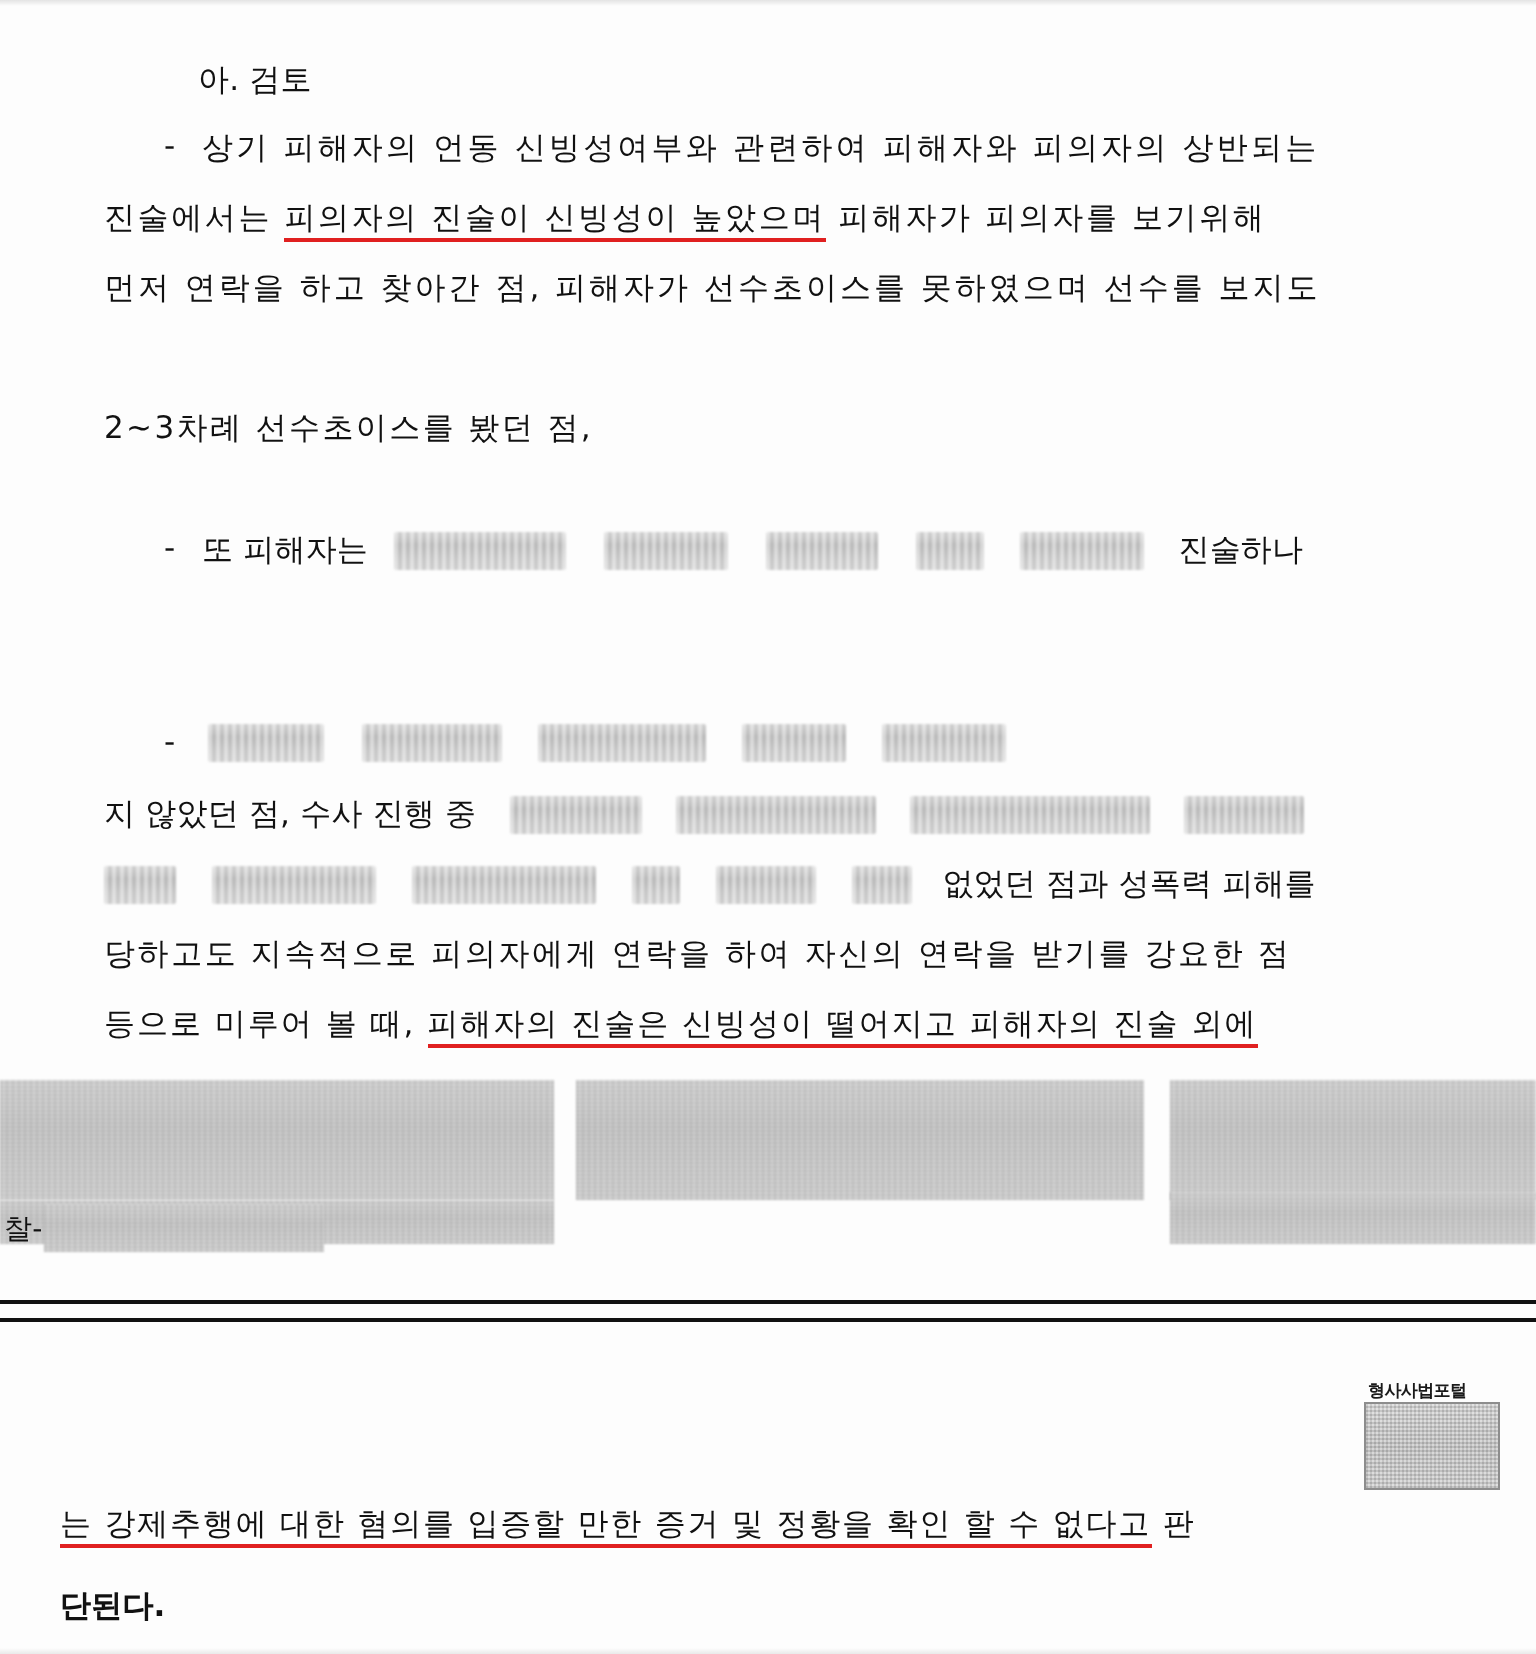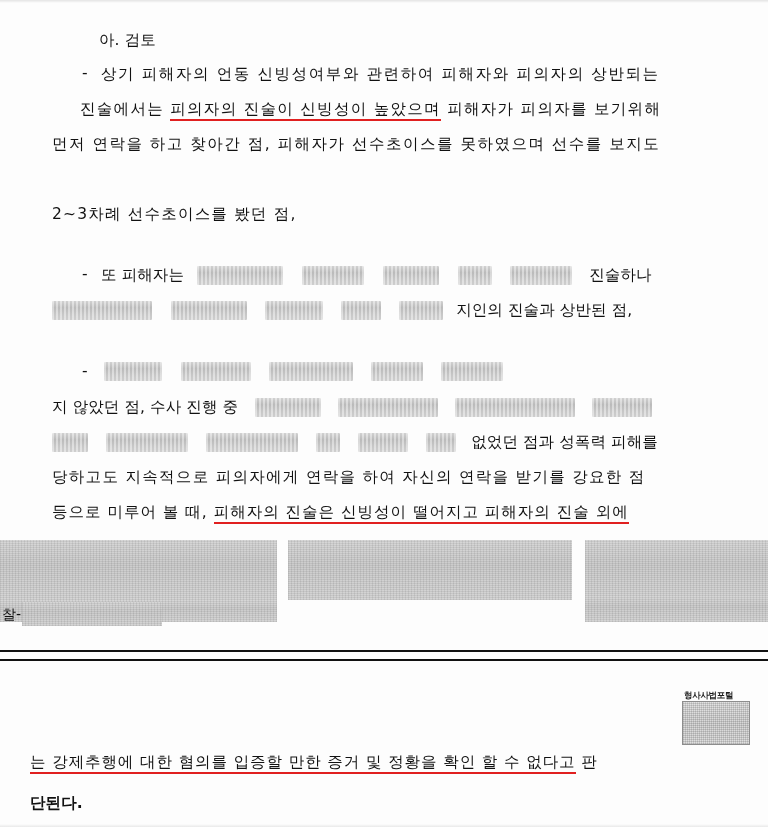--- a/index.html
+++ b/index.html
@@ -92,48 +92,40 @@
 
   <div class="edge-shadow-top"></div>
 
   <div class="doc-body">
 
     <div class="line" style="left:52px; top:30px;margin-left:47px;">아. 검토</div>
 
     <div class="line" style="left:82px; top:64px;">-</div>
     <div class="line" style="left:101px; top:64px; letter-spacing:1.6px;">상기 피해자의 언동 신빙성여부와 관련하여 피해자와 피의자의 상반되는</div>
 
-    <div class="line" style="left:52px; top:99px; letter-spacing:1.3px;margin-left:28px;">
+    <div class="line" style="left:52px; top:99px; letter-spacing:1.3px;">
       <span>진술에서는&nbsp;</span><span class="u-red">피의자의 진술이 신빙성이 높았으며</span><span>&nbsp;피해자가 피의자를 보기위해</span>
     </div>
 
     <div class="line" style="left:52px; top:134px; letter-spacing:1.5px;">먼저 연락을 하고 찾아간 점, 피해자가 선수초이스를 못하였으며 선수를 보지도</div>
 
 
     <div class="line" style="left:52px; top:204px; letter-spacing:1.2px;">2~3차례 선수초이스를 봤던 점,</div>
 
     <div class="line" style="left:82px; top:265px;">-</div>
     <div class="line" style="left:101px; top:265px;">
       <span>또 피해자는</span>
       <span class="redact" style="width:86px; margin-left:8px;"></span>
       <span class="redact" style="width:62px; margin-left:14px;"></span>
       <span class="redact" style="width:56px; margin-left:14px;"></span>
       <span class="redact" style="width:34px; margin-left:14px;"></span>
       <span class="redact" style="width:62px; margin-left:13px;"></span>
       <span style="margin-left:12px;">진술하나</span>
     </div>
 
-    <div class="line" style="left:52px; top:300px;">
-      <span class="redact" style="width:100px;"></span>
-      <span class="redact" style="width:76px; margin-left:14px;"></span>
-      <span class="redact" style="width:58px; margin-left:13px;"></span>
-      <span class="redact" style="width:40px; margin-left:13px;"></span>
-      <span class="redact" style="width:44px; margin-left:13px;"></span>
-      <span style="margin-left:8px;">지인의 진술과 상반된 점,</span>
-    </div>
 
     <div class="line" style="left:82px; top:362px;">-</div>
     <div class="line" style="left:104px; top:362px;">
       <span class="redact" style="width:58px;"></span>
       <span class="redact" style="width:70px; margin-left:14px;"></span>
       <span class="redact" style="width:84px; margin-left:13px;"></span>
       <span class="redact" style="width:52px; margin-left:13px;"></span>
       <span class="redact" style="width:62px; margin-left:13px;"></span>
     </div>
 

